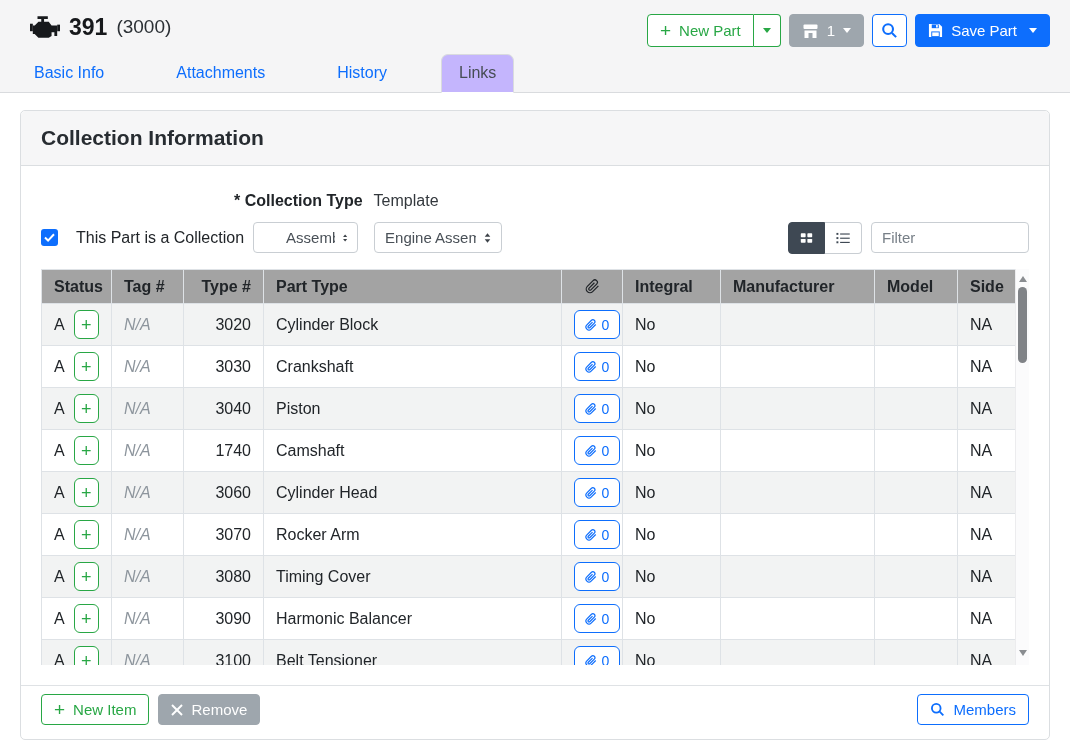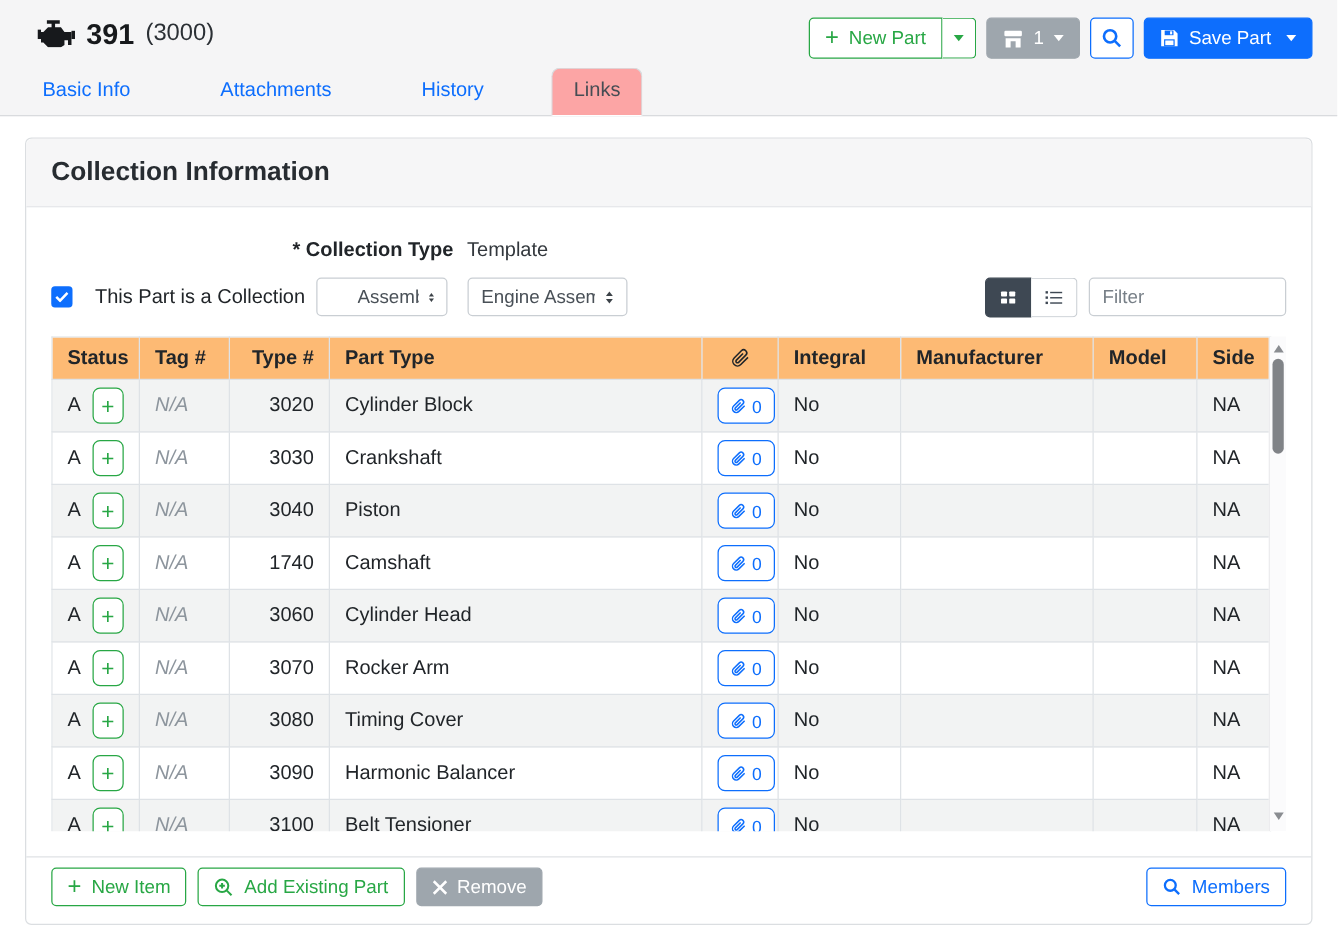--- a/index.html
+++ b/index.html
@@ -22,21 +22,21 @@
   .split-group { display:inline-flex; }
   .split-group .btn.main { border-radius:4px 0 0 4px; }
   .split-group .btn.caret-seg { border-radius:0 4px 4px 0; border-left:none; padding:0 9px; }
   .caret { display:inline-block; width:0; height:0; border-left:4px solid transparent;
     border-right:4px solid transparent; border-top:5px solid currentColor; }
   .plus-glyph { font-size:19px; line-height:1; font-weight:400; }
 
   
   .tabs { position:absolute; left:0; bottom:-1px; display:flex; padding:0 16px;gap:36px; }
   .tab { padding:9px 17px 10px; font-size:16px; color:#0d6efd; cursor:pointer; border:1px solid transparent; }
-  .tab.active { background:#fca5a5; border-color:#d9dbde; border-bottom-color:#fff;
+  .tab.active { background:#c4b5fd; border-color:#d9dbde; border-bottom-color:#fff;
     border-radius:7px 7px 0 0; color:#464d54; }
 
   
   .card { margin:17px 20px 0; border:1px solid #dbdee1; border-radius:5px; background:#fff; }
   .card-header { background:#f6f6f7; border-bottom:1px solid #dbdee1; border-radius:5px 5px 0 0;
     padding:15px 20px; font-size:21px; font-weight:bold; color:#272c31; }
   .card-body { padding:26px 20px 0; }
 
   .type-row { margin-left:193px; display:flex; align-items:baseline; gap:11px; height:20px; }
   .type-label { font-size:16px; font-weight:bold; }
@@ -60,21 +60,21 @@
   .toggle-btn.active { background:#3e4853; border-color:#3e4853; border-radius:4px 0 0 4px; }
   .toggle-btn.inactive { border-radius:0 4px 4px 0; border-left:none; }
   .filter-input { width:158px; height:31px; margin-left:9px; border:1px solid #c9ced3; border-radius:4px;
     padding:0 10px; font-size:15px; color:#495057; font-family:"Liberation Sans", sans-serif; }
   .filter-input::placeholder { color:#777f87; }
 
   
   .table-wrap { position:relative; margin-top:16px; height:396px; overflow:hidden; }
   table { border-collapse:collapse; width:976px; table-layout:fixed; }
   th, td { border:1px solid #dee2e6; padding:0 12px; font-size:16px; }
-  th { height:34px; text-align:left; font-weight:bold; color:#212529; background:#fdba74; }
+  th { height:34px; text-align:left; font-weight:bold; color:#212529; background:#a3a3a3; }
   td { height:42px; }
   tbody tr:nth-child(odd) td { background:#f2f3f3; }
   .col-status{width:70px;} .col-tag{width:72px;} .col-type{width:80px;} .col-part{width:298px;}
   .col-clip{width:61px;} .col-integral{width:98px;} .col-mfr{width:154px;} .col-model{width:83px;}
   th.right, td.right { text-align:right; }
   th.center, td.center { text-align:center; }
   .status-cell { display:flex; align-items:center; gap:9px; }
   .row-add-btn { width:29px; height:29px; border:1px solid #28a745; border-radius:6px; background:#fff;
     color:#28a745; font-size:18px; line-height:1; display:flex; align-items:center; justify-content:center; cursor:pointer; }
   .na { font-style:italic; color:#8d959d; }
@@ -494,31 +494,20 @@
         <span class="arrow-down"></span>
       </div>
     </div>
   </div>
 
   <div class="card-footer">
     <button class="btn btn-sm btn-outline-green">
       <span class="plus-glyph">+</span>
       <span>New Item</span>
     </button>
-    <button class="btn btn-sm btn-outline-green">
-      <span>
-        <svg width="16" height="16" viewBox="0 0 18 18" fill="none" stroke="#28a745" stroke-width="1.8">
-          <circle cx="7.5" cy="7.5" r="5.6"></circle>
-            <line x1="11.8" y1="11.8" x2="16" y2="16"></line>
-          <line x1="7.5" y1="5" x2="7.5" y2="10"></line>
-            <line x1="5" y1="7.5" x2="10" y2="7.5"></line>
-        </svg>
-      </span>
-      <span>Add Existing Part</span>
-    </button>
     <button class="btn btn-sm btn-solid-gray">
       <span>
         <svg width="12" height="12" viewBox="0 0 12 12" stroke="#fff" stroke-width="2">
           <line x1="1" y1="1" x2="11" y2="11"></line>
             <line x1="11" y1="1" x2="1" y2="11"></line>
         </svg>
       </span>
       <span>Remove</span>
     </button>
     <button class="btn btn-sm btn-outline-blue members-btn">

